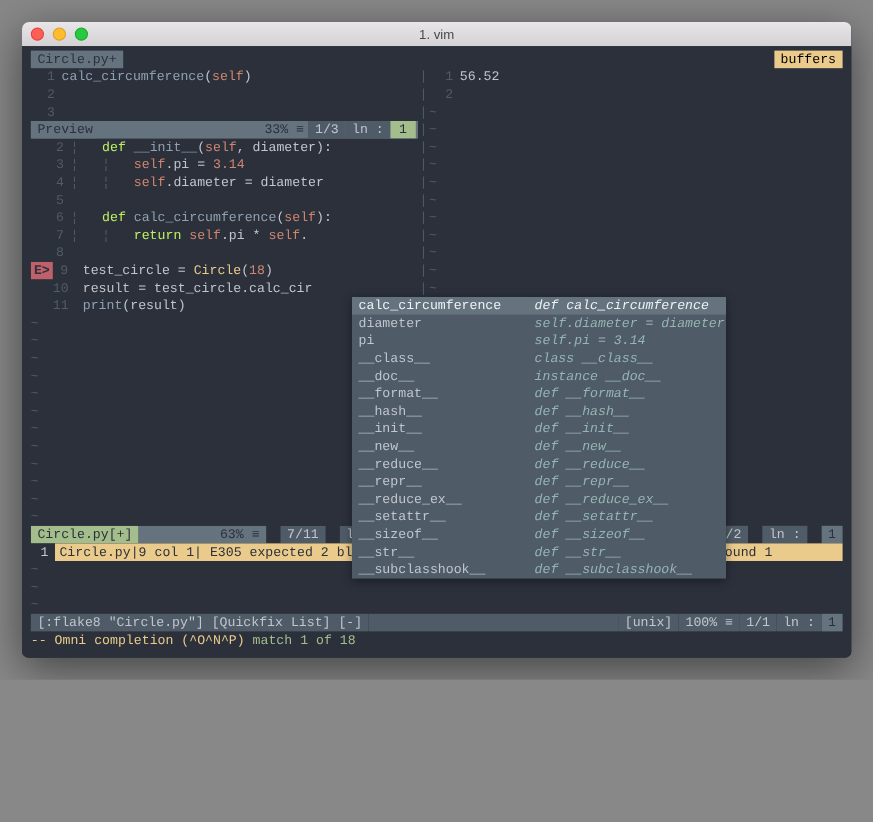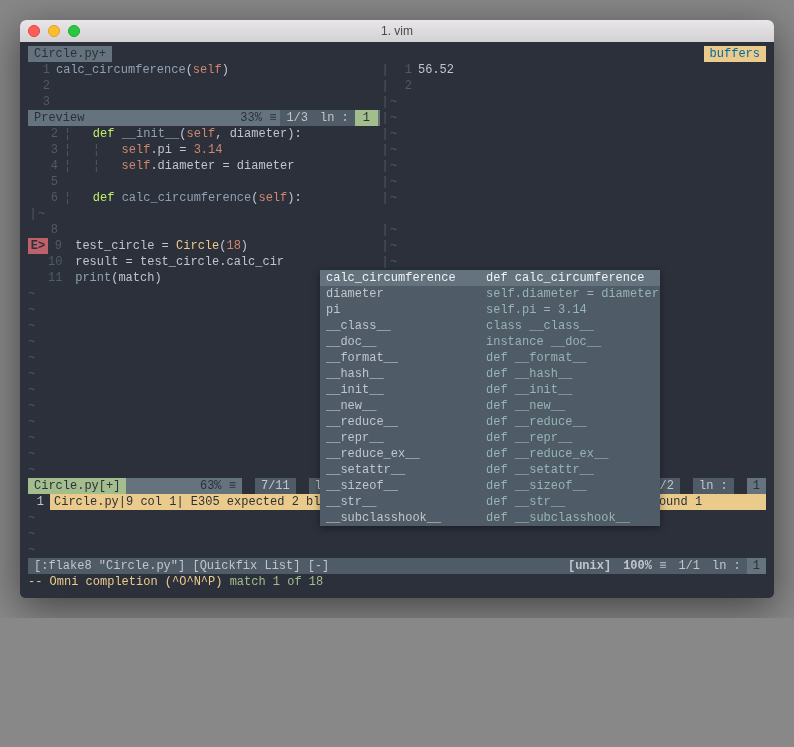--- a/index.html
+++ b/index.html
@@ -37,21 +37,21 @@
   background: #2b303b;
   color: #c0c5ce;
   padding: 4px 8px 8px 8px;
   line-height: 16px;
   font-size: 12px;
   position: relative;
 }
 .row { white-space: pre; height: 16px; display: flex; }
 .tabline { display: flex; font-family: Liberation Mono, monospace; }
 .tab-active { background: #65737e; color: #2b303b; padding: 0 6px; }
-.tab-right { margin-left: auto; background: #ebcb8b; color: #0369a1; padding: 0 6px; }
+.tab-right { margin-left: auto; background: #ebcb8b; color: #000000; padding: 0 6px; }
 .gutter { color: #4f5b66; width: 28px; text-align: right; padding-right: 6px; display: inline-block; }
 .gutter2 { color: #4f5b66; width: 36px; text-align: right; padding-right: 6px; display: inline-block; flex-shrink:0; }
 .kw { color: #bef264; }
 .fn { color: #8fa1b3; }
 .self { color: #d08770; }
 .num { color: #d08770; }
 .op { color: #c0c5ce; }
 .cls { color: #ebcb8b; }
 .tilde { color: #4f5b66; }
 .indent { color: #4f5b66; }
@@ -71,33 +71,33 @@
 .status .mid .pct { padding: 0 6px; }
 .status .ln { background: #4f5b66; color: #c0c5ce; padding: 0 6px; margin-left: 13px; }
 .status .col { background: #a3be8c; color: #2b303b; padding: 0 8px; }
 .status .file-inactive { background: #4f5b66; color: #c0c5ce; padding: 0 6px; }
 .qf-row { display: flex; }
 .qf-gutter { color: #c0c5ce; width: 22px; text-align: right; padding-right: 6px; }
 .qf-content { background: #ebcb8b; color: #2b303b; flex: 1; padding: 0 4px; }
 .bottom-status { display: flex; height: 16px; }
 .bottom-status .l { background: #4f5b66; color: #c0c5ce; padding: 0 6px; }
 .bottom-status .fill { background: #4f5b66; flex: 1; }
-.bottom-status .r1 { background: #4f5b66; color: #c0c5ce; padding: 0 6px; font-weight: bold; }
+.bottom-status .r1 { background: #4f5b66; color: #c0c5ce; padding: 0 6px; }
 .bottom-status .r2 { background: #4f5b66; color: #c0c5ce; padding: 0 6px; }
 .cmdline { color: #ebcb8b; height: 16px; }
 .cmdline .gr { color: #a3be8c; }
 .popup {
   position: absolute;
   background: #4f5b66;
   color: #c0c5ce;
   box-shadow: 0 2px 8px rgba(0,0,0,0.4);
 }
 .popup .prow { display: flex; height: 16px; white-space: pre; }
 .popup .pc1 { width: 160px; padding: 0 6px; overflow: hidden; }
-.popup .pc2 { flex: 1; padding: 0 6px; color: #96b5b4; overflow: hidden; }
+.popup .pc2 { flex: 1; padding: 0 6px; color: #96b5b4; overflow: hidden; font-style: italic; }
 .popup .prow.sel { background: #65737e; }
 .popup .prow.sel .pc1, .popup .prow.sel .pc2 { color: #eff1f5; }
 .err-sign { background: #bf616a; color: #2b303b; width: 20px; text-align: center; display: inline-block; font-weight: bold; }
 </style>
 </head>
 <body>
 
 <div class="window">
   <div class="titlebar">
     <div class="traffic">
@@ -166,20 +166,21 @@
           <div class="left"><span class="gutter2">5</span></div>
           <div class="divider">|</div>
           <div class="right"><span class="tilde">~</span></div>
         </div>
         <div class="split">
           <div class="left"><span class="gutter2">6</span><span class="indent">¦   </span><span class="kw">def </span><span class="fn">calc_circumference</span><span class="op">(</span><span class="self">self</span><span class="op">):</span></div>
           <div class="divider">|</div>
           <div class="right"><span class="tilde">~</span></div>
         </div>
         <div class="split">
+          <div class="left"><span class="gutter2">7</span><span class="indent">¦   ¦   </span><span class="kw">return </span><span class="self">self</span><span class="op">.pi * </span><span class="self">self</span><span class="op">.</span></div>
           <div class="divider">|</div>
           <div class="right"><span class="tilde">~</span></div>
         </div>
         <div class="split">
           <div class="left"><span class="gutter2">8</span></div>
           <div class="divider">|</div>
           <div class="right"><span class="tilde">~</span></div>
         </div>
       </div>
 
@@ -188,21 +189,21 @@
           <div class="left"><span class="err-sign">E&gt;</span><span class="gutter" style="width:20px">9</span> <span class="op">test_circle = </span><span class="cls">Circle</span><span class="op">(</span><span class="num">18</span><span class="op">)</span></div>
           <div class="divider">|</div>
           <div class="right"><span class="tilde">~</span></div>
         </div>
         <div class="split">
           <div class="left"><span style="display:inline-block;width:20px"></span><span class="gutter" style="width:20px">10</span> <span class="op">result = test_circle.calc_cir</span></div>
           <div class="divider">|</div>
           <div class="right"><span class="tilde">~</span></div>
         </div>
         <div class="split">
-          <div class="left"><span style="display:inline-block;width:20px"></span><span class="gutter" style="width:20px">11</span> <span class="fn">print</span><span class="op">(match)</span></div>
+          <div class="left"><span style="display:inline-block;width:20px"></span><span class="gutter" style="width:20px">11</span> <span class="fn">print</span><span class="op">(result)</span></div>
           <div class="divider">|</div>
           <div class="right"><span class="tilde">~</span></div>
         </div>
       </div>
 
     <div id="maintildes">
         <div class="split">
           <div class="left"><span class="tilde">~</span></div>
           <div class="divider">|</div>
           <div class="right"><span class="tilde">~</span></div>

